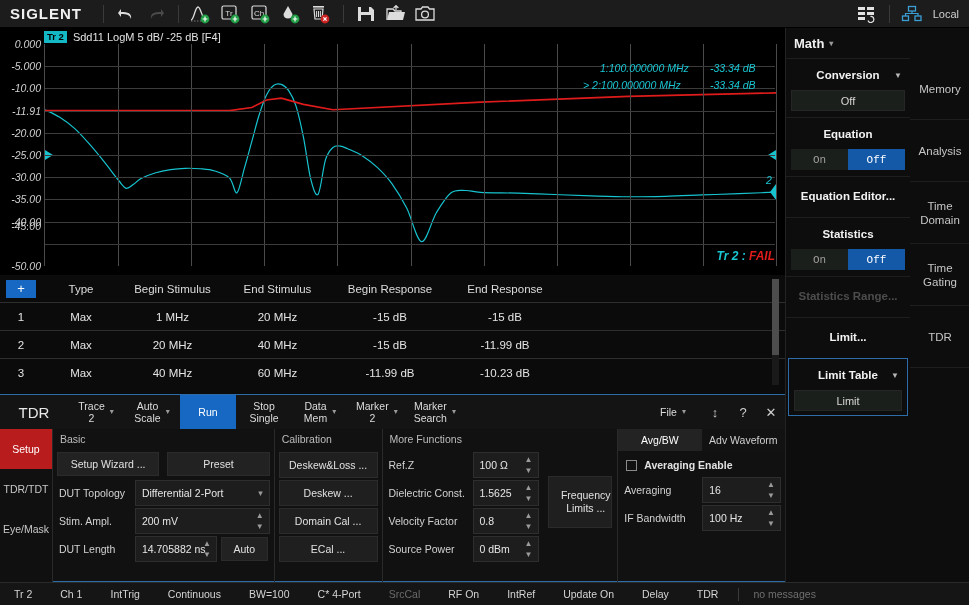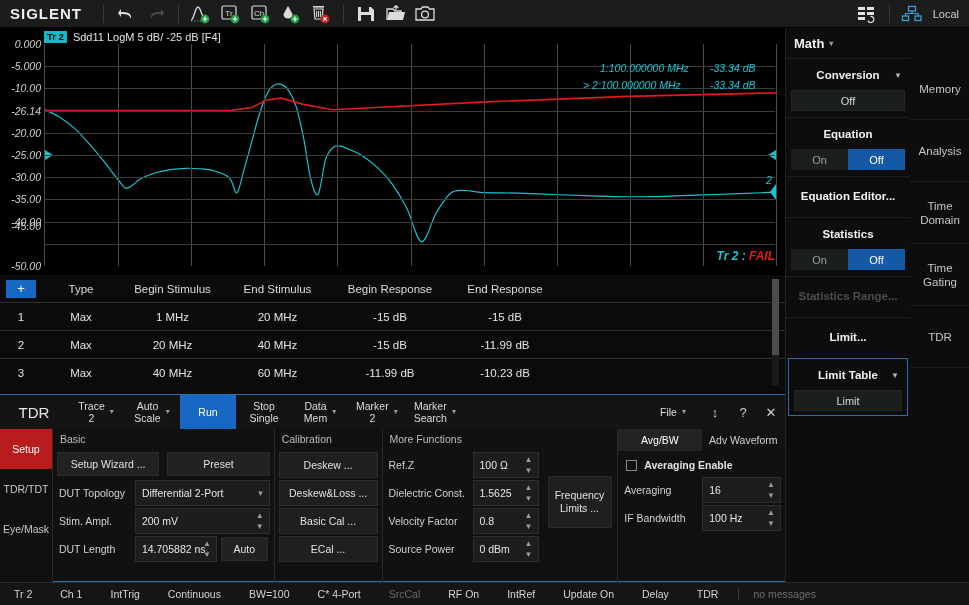--- a/index.html
+++ b/index.html
@@ -167,21 +167,21 @@
   }
   .chev-r { position: absolute; right: 6px; color: #9b9b9b; font-size: 9px; }
 
   .cal-btn {
     background: #1f1f1f; border: 1px solid #2b2b2b; height: 26px; margin: 2px 4px;
     display: flex; align-items: center; justify-content: center;
     font-size: 10.5px; color: #e0e0e0;
   }
   .freq-btn {
     background: #1f1f1f; border: 1px solid #2b2b2b; height: 52px; margin: 26px 5px 0 5px;
-    display: flex; align-items: center; justify-content: center; text-align: center;
+    display: flex; align-items: center; justify-content: flex-end; text-align: center;
     font-size: 10.5px; color: #e0e0e0; line-height: 13px;
   }
   .avg-tabs { display: flex; height: 22px; }
   .avg-tab {
     flex: 1; display: flex; align-items: center; justify-content: center;
     font-size: 10.5px; color: #cfcfcf; background: #121212;
   }
   .avg-tab.act { background: #232323; color: #fff; }
   .chk-row { display: flex; align-items: center; margin: 8px 0 6px 8px; font-size: 10.5px; color: #e2e2e2; font-weight: bold; }
   .chkbox { width: 11px; height: 11px; border: 1px solid #8a8a8a; margin-right: 7px; background: #111; }
@@ -206,21 +206,21 @@
   }
   .grp-hd .tri { position: absolute; right: 8px; font-size: 8px; color: #b5b5b5; }
   .val-btn {
     background: #1b1f1b; border: 1px solid #262626; height: 21px; margin: 3px 5px 0 5px;
     display: flex; align-items: center; justify-content: center;
     font-size: 11px; color: #d6d6d6;
   }
   .toggle { display: flex; margin: 3px 5px 0 5px; height: 21px; }
   .toggle .opt {
     flex: 1; display: flex; align-items: center; justify-content: center;
-    font-size: 11px; color: #9e9e9e; background: #1b1f1b;
+    font-size: 11px; color: #9e9e9e; background: #1b1f1b; font-family: Liberation Mono, monospace;
   }
   .toggle .opt.on { background: #1359a8; color: #fff; }
   .plain-btn {
     height: 30px; display: flex; align-items: center; justify-content: center;
     font-size: 11.5px; font-weight: bold; color: #f2f2f2;
   }
   .plain-btn.dim { color: #4d4d4d; }
   .boxed {
     border: 1px solid #2d6ca8; margin: 0 2px; padding-bottom: 4px;
   }
@@ -351,21 +351,21 @@
     <div id="trace-header">
       <span class="tr-badge">Tr 2</span>
       <span>Sdd11  LogM  5 dB/  -25 dB  [F4]</span>
     </div>
 
     <div id="plot-wrap">
       <div id="yaxis">
           <div style="top: 0px;">0.000</div>
           <div style="top: 22.2px;">-5.000</div>
           <div style="top: 44.4px;">-10.00</div>
-          <div style="top: 66.6px;">-26.14</div>
+          <div style="top: 66.6px;">-11.91</div>
           <div style="top: 88.8px;">-20.00</div>
           <div style="top: 111px;">-25.00</div>
           <div style="top: 133.2px;">-30.00</div>
           <div style="top: 155.4px;">-35.00</div>
           <div style="top: 177.6px;">-40.00</div>
           <div style="top: 182px;">-45.00</div>
           <div style="top: 222px;">-50.00</div>
         </div>
       <div id="grid">
         <svg id="svgplot" viewBox="0 0 731 222" preserveAspectRatio="none">
@@ -548,23 +548,23 @@
                 <span>▼</span>
               </span>
           </div>
           <div class="btn" style="flex:1; margin:0 2px 0 4px;">Auto</div>
         </div>
       </div>
 
       <div class="col col-cal">
         <div class="col-title">Calibration</div>
         <div id="cal-buttons">
+            <div class="cal-btn">Deskew&amp;Loss ...</div>
             <div class="cal-btn">Deskew ...</div>
-            <div class="cal-btn">Deskew&amp;Loss ...</div>
-            <div class="cal-btn">Basic Cal ...</div>
+            <div class="cal-btn">Domain Cal ...</div>
             <div class="cal-btn">ECal ...</div>
           </div>
       </div>
 
       <div class="col col-more">
         <div class="col-title">More Functions</div>
         <div style="display:flex;">
           <div style="width:160px" id="mf-fields">
               <div class="fld-row">
                 <div class="fld-lbl" style="width: 86px;">Ref.Z</div>

